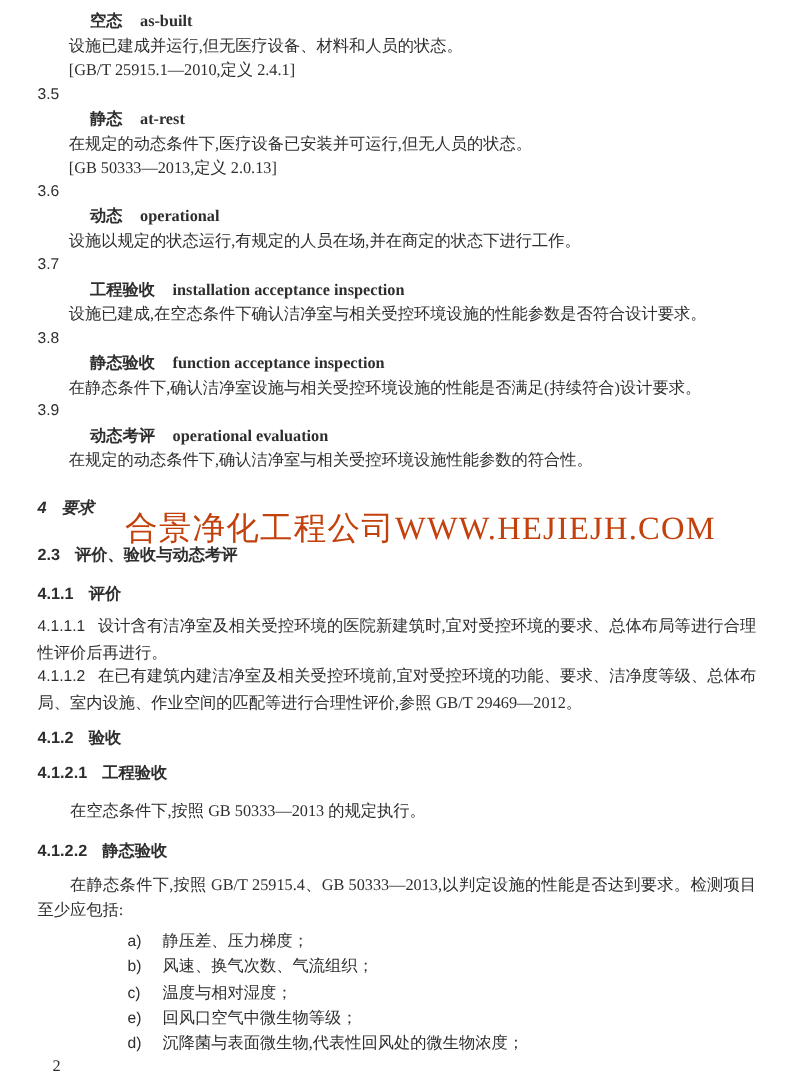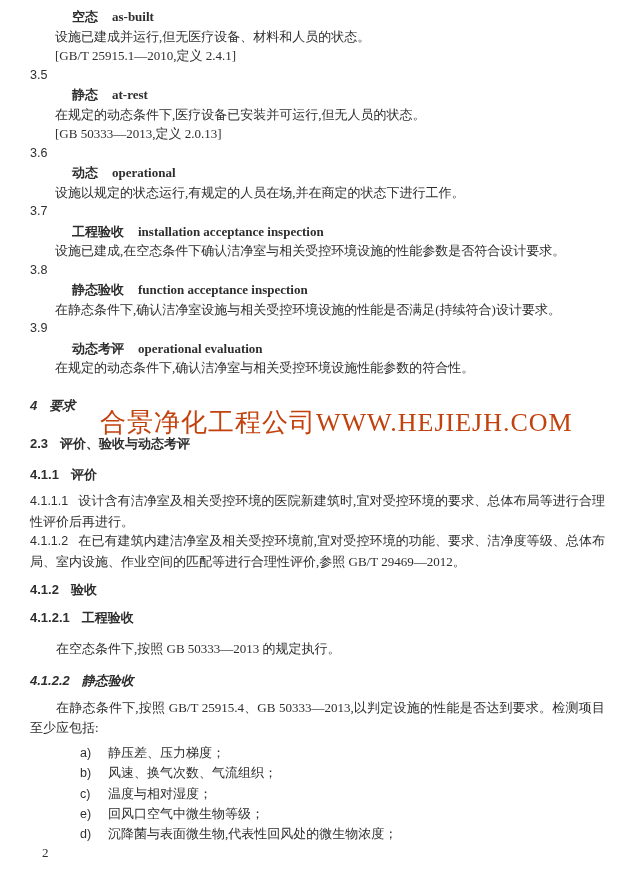--- a/index.html
+++ b/index.html
@@ -36,38 +36,38 @@
     margin-right:12px;
   }
   .heading{
     font-weight:bold;
   }
   .h-l1{margin:18px 0 19px 0;font-style:italic;}
   .h-l2{margin:0 0 11px 0;}
   .h-l3{margin:0 0 7px 0;}
   .h-l3b{margin:9px 0 8px 0;}
   .h-l4a{margin:0 0 12px 0;}
-  .h-l4b{margin:12px 0 8px 0;font-style:italic;}
+  .h-l4b{margin:12px 0 8px 0;}
   .para{
     text-align:justify;
   }
   .para .p-num{
     font-family:"Liberation Sans","DejaVu Sans",sans-serif;
     font-size:12.5px;
     margin-right:10px;
   }
   .para-indent{
     text-indent:26px;
     text-align:justify;
   }
   .p-after{margin-bottom:10px;}
   .p-after2{margin-bottom:6px;}
   
   .check-item{
-    margin-left:50px;
+    margin-left:72px;
     line-height:20.3px;
   }
   .check-item .lbl{
     display:inline-block;
     width:28px;
     font-family:"Liberation Sans","DejaVu Sans",sans-serif;
     font-size:12.5px;
   }
   
   .watermark{

